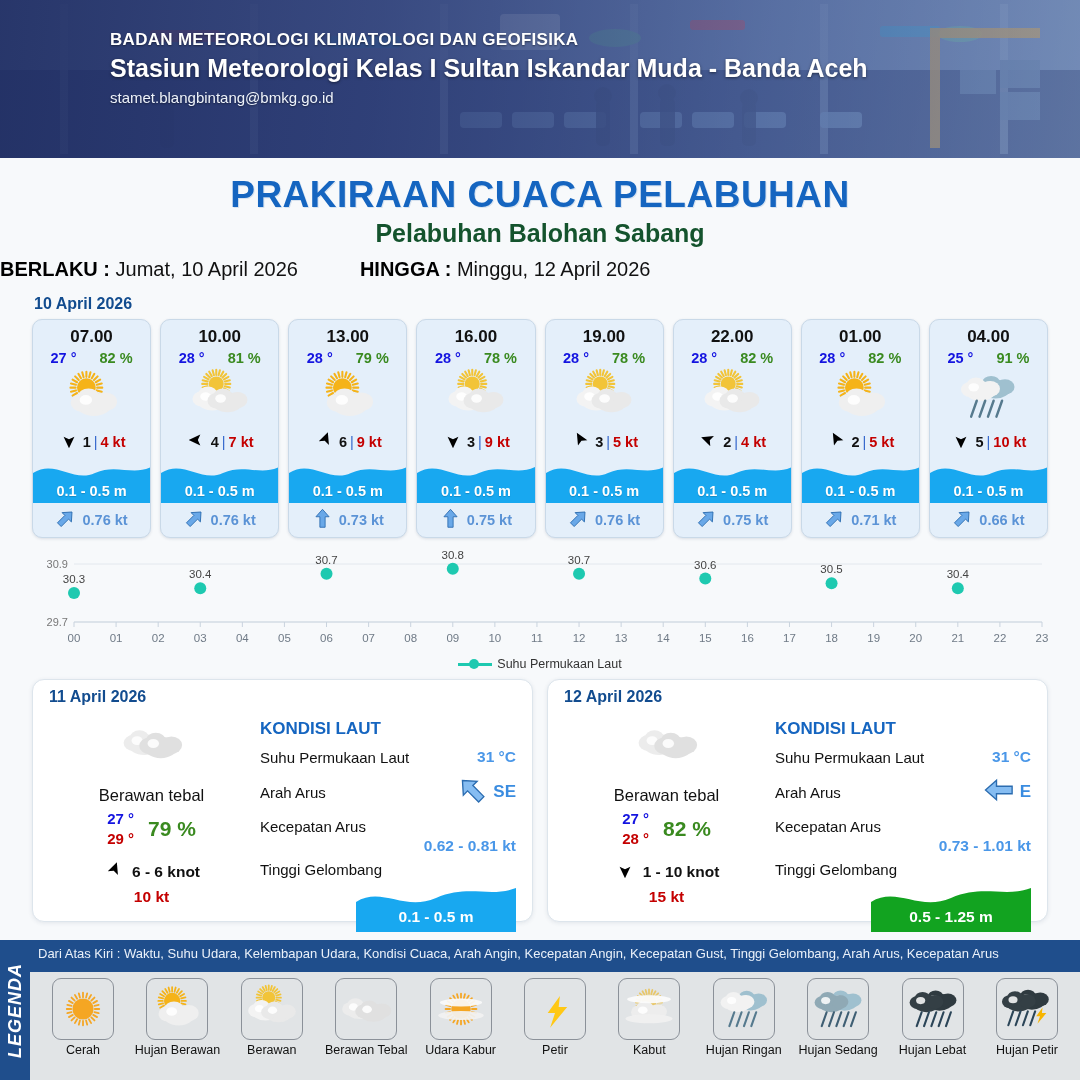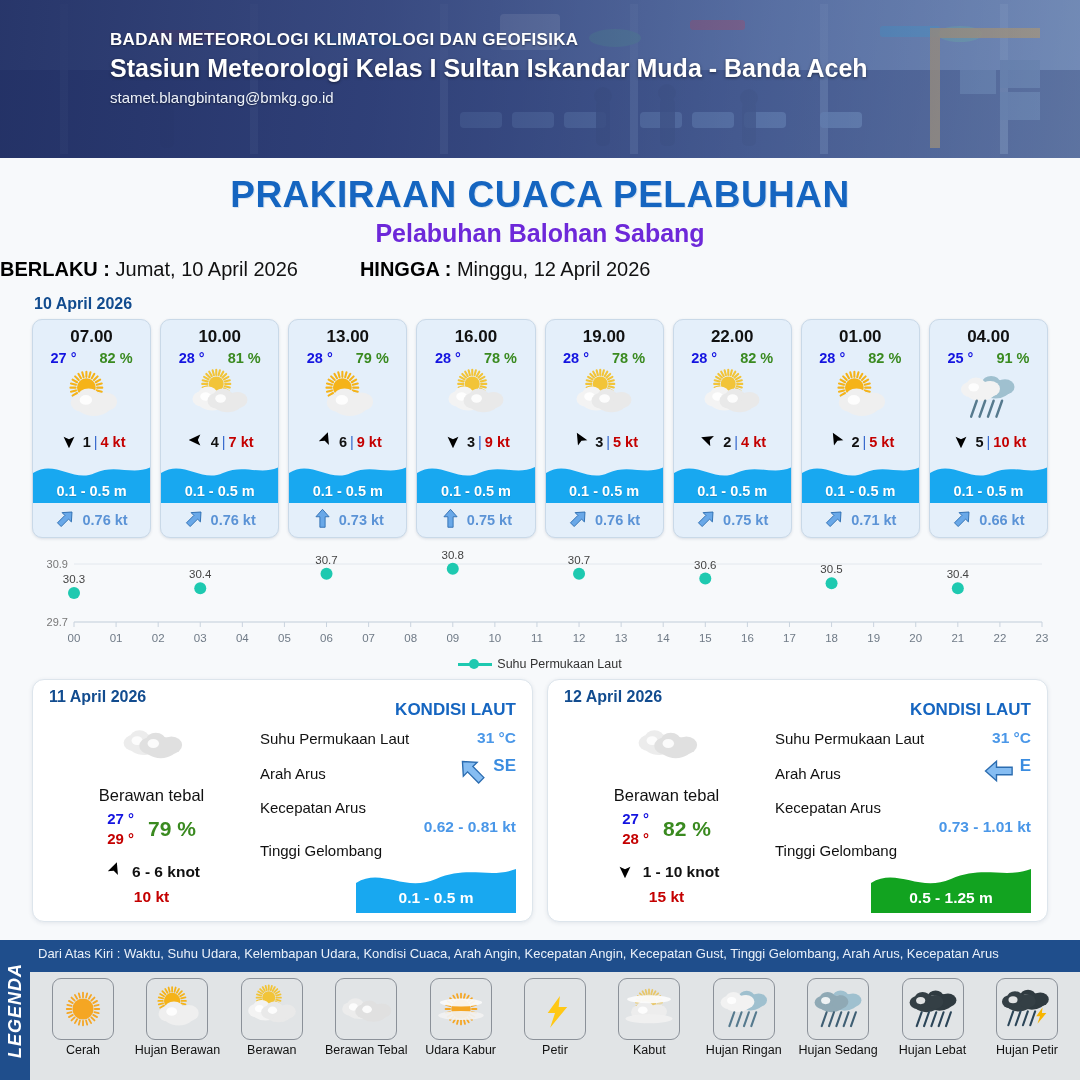--- a/index.html
+++ b/index.html
@@ -65,21 +65,21 @@
   }
 
   
   .title-wrap { text-align:center; padding-top:16px; }
   .title-main {
     font-size:37px; font-weight:bold; color:#1565c0;
     letter-spacing:.5px; font-stretch:condensed;
     text-shadow:1px 1px 0 #d7e3f0;
   }
   .title-sub {
-    font-size:25px; font-weight:bold; color:#6d28d9; margin-top:3px;
+    font-size:25px; font-weight:bold; color:#14532d; margin-top:3px;
   }
   .valid-row {
     display:flex; gap:62px;
     margin-top:10px; font-size:20px; color:#111;
   }
   .valid-row b { color:#000; }
 
   
   .day-label {
     font-size:16px; font-weight:bold; color:#124c8f;
@@ -148,25 +148,25 @@
   .p-tmin { color:#1414e0; }
   .p-tmax { color:#c40000; }
   .p-hum { font-size:21px; font-weight:bold; color:#3a8a20; }
   .p-wind {
     display:flex; align-items:center; justify-content:center; gap:7px;
     font-size:15.5px; font-weight:bold; color:#111; margin-top:10px;
   }
   .p-gust { text-align:center; font-size:15.5px; font-weight:bold; color:#c40000; margin-top:4px; }
 
   .p-right { flex:1; padding-left:6px; position:relative; }
-  .p-sea-title { font-size:17px; font-weight:bold; color:#1565c0; margin-top:12px;text-align:right; }
+  .p-sea-title { font-size:17px; font-weight:bold; color:#1565c0; margin-top:31px; }
   .p-line { display:flex; align-items:center; justify-content:space-between; margin-top:9px; }
   .p-lbl { font-size:15px; color:#111; }
   .p-val { font-size:15.5px; font-weight:bold; color:#4a97e8; }
-  .p-dirbox { display:flex; align-items:flex-start; gap:6px; }
+  .p-dirbox { display:flex; align-items:center; gap:6px; }
   .p-dir { font-size:17px; font-weight:bold; color:#3a8ce0; }
   .p-speed { text-align:right; font-size:15.5px; font-weight:bold; color:#4a97e8; margin-top:2px; }
   .p-wavebadge { position:relative; height:50px; margin-top:4px; }
   .p-wavebadge svg { position:absolute; right:0; top:0; }
   .p-wavetxt {
     position:absolute; bottom:6px; right:0; width:160px; text-align:center;
     font-size:15.5px; font-weight:bold; color:#fff;
   }
 
   

